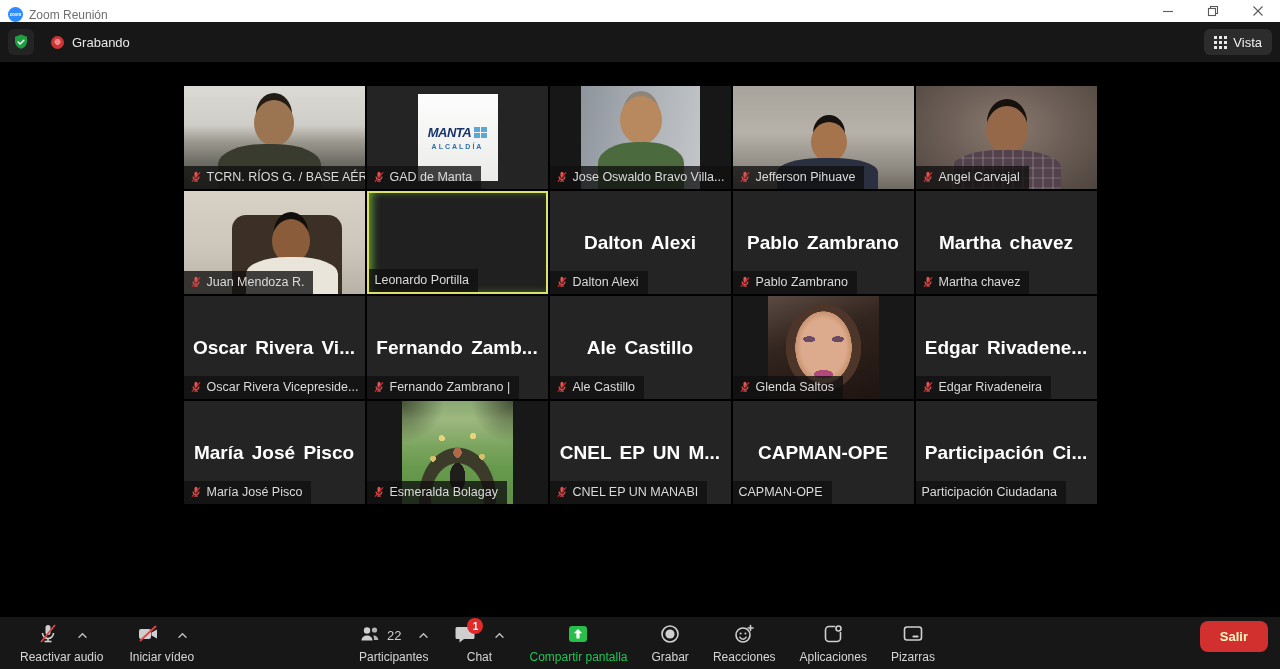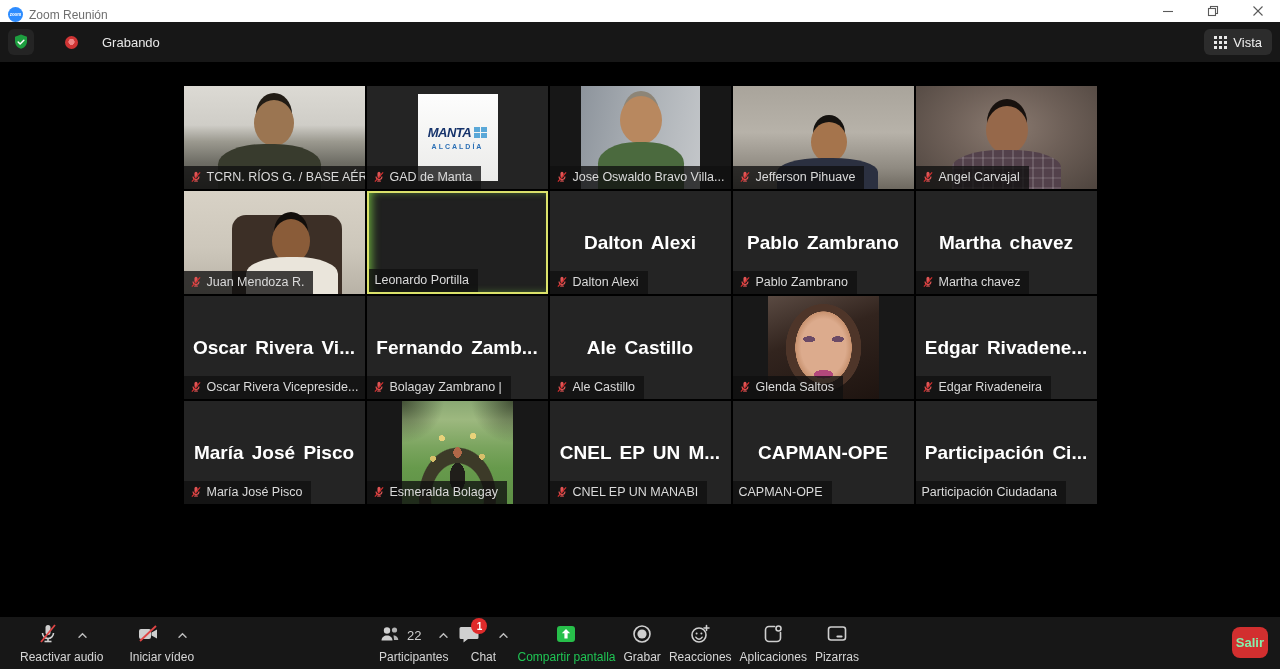--- a/index.html
+++ b/index.html
@@ -12,21 +12,21 @@
                font-size:4.5px; font-weight:bold; display:flex; align-items:center; justify-content:center;
                margin:0 6px 0 8px; }
   .win-title { font-size:12px; color:#6f6f6f; }
   .win-controls { position:absolute; right:0; top:0; height:22px; display:flex; }
   .win-btn { width:45px; height:22px; display:flex; align-items:center; justify-content:center; cursor:default; }
 
   
   .infobar { height:40px; background:#171717; display:flex; align-items:center; position:relative; }
   .shield-wrap { width:26px; height:26px; border-radius:6px; background:#242424; display:flex;
                  align-items:center; justify-content:center; margin-left:8px; }
-  .rec-wrap { display:flex; align-items:center; gap:24px; margin-left:31px; }
+  .rec-wrap { display:flex; align-items:center; gap:8px; margin-left:17px; }
   .rec-dot { width:13px; height:13px; border-radius:50%;
              background:radial-gradient(circle at 50% 45%, #ef8585 0 30%, #cf3434 34% 100%); }
   .rec-label { color:#e8e8e8; font-size:13px; }
   .vista-btn { position:absolute; right:8px; top:7px; height:26px; background:#2c2c2c; border-radius:6px;
                display:flex; align-items:center; gap:6px; padding:0 10px; color:#f0f0f0; font-size:13px; }
 
   
   .main { height:555px; background:#000; padding-top:24px; }
   .gallery { width:913px; margin:0 auto; display:flex; flex-wrap:wrap; gap:2px; justify-content:center; }
   .tile { width:181px; height:103px; background:#242424; position:relative; overflow:hidden; }
@@ -110,32 +110,32 @@
               align-items:center; justify-content:center; }
   .logo-row { display:flex; align-items:center; gap:3px; }
   .logo-text { color:#16336b; font-weight:bold; font-style:italic; font-size:13px; letter-spacing:-.5px; }
   .logo-flag { display:grid; grid-template-columns:6px 6px; grid-auto-rows:5px; gap:1px; }
   .logo-flag span { background:#5aa8d8; }
   .logo-sub { color:#2a6fb5; font-size:7px; font-weight:bold; letter-spacing:2px; margin-top:3px; }
 
   
   .toolbar { height:52px; background:#171717; position:relative; display:flex; align-items:center; }
   .tb-left { display:flex; gap:26px; margin-left:20px; }
-  .tb-center { position:absolute; left:378px; top:0; height:100%; display:flex; gap:8px; align-items:center; }
+  .tb-center { position:absolute; left:358px; top:0; height:100%; display:flex; gap:24px; align-items:center; }
   .tb-btn { display:flex; flex-direction:column; align-items:center; gap:2px; color:#d6d6d6;
             font-size:12px; cursor:default; }
   .tb-btn.green { color:#1fc554; }
   .tb-iconrow { height:26px; display:flex; align-items:center; gap:5px; position:relative; }
   .tb-count { color:#cfcfcf; font-size:13px; }
   .tb-caret { margin-left:12px; display:flex; align-items:center; }
   .tb-badge { position:absolute; top:-4px; left:14px; min-width:16px; height:16px; border-radius:8px;
               background:#e02b2b; color:#fff; font-size:10px; font-weight:bold; display:flex;
               align-items:center; justify-content:center; padding:0 4px; }
-  .leave-btn { position:absolute; right:12px; top:10px; background:#d22f2f; color:#86efac; font-weight:bold;
-               font-size:13px; border:none; border-radius:8px; padding:8px 4px; cursor:default; }
+  .leave-btn { position:absolute; right:12px; top:4px; background:#d22f2f; color:#fef9c3; font-weight:bold;
+               font-size:13px; border:none; border-radius:8px; padding:8px 20px; cursor:default; }
 </style>
 </head>
 <body>
 
 <div class="titlebar">
   <span class="zoom-logo">zoom</span>
   <span class="win-title">Zoom Reunión</span>
   <div class="win-controls">
     <span class="win-btn">
       <svg width="12" height="12" viewBox="0 0 12 12">
@@ -377,21 +377,21 @@
     <div class="tile-content"></div>
     <div class="big-name">Fernando Zamb...</div>
     <div class="label">
       <svg class="mic" viewBox="0 0 14 14" width="12" height="12">
         <rect x="5.2" y="1" width="3.6" height="6.5" rx="1.8" fill="#e05555"></rect>
         <path d="M3.5 6.5a3.5 3.5 0 0 0 7 0" fill="none" stroke="#e05555" stroke-width="1.2"></path>
         <line x1="7" y1="10" x2="7" y2="11.6" stroke="#e05555" stroke-width="1.2"></line>
         <line x1="4.8" y1="11.8" x2="9.2" y2="11.8" stroke="#e05555" stroke-width="1.2"></line>
         <line x1="2.2" y1="12.5" x2="11.8" y2="1.5" stroke="#d32f2f" stroke-width="1.4"></line>
       </svg>
-      <span class="label-text">Bolagay Zambrano |</span>
+      <span class="label-text">Fernando Zambrano |</span>
     </div>
   </div>
       <div class="tile t-name">
     <div class="tile-content"></div>
     <div class="big-name">Ale Castillo</div>
     <div class="label">
       <svg class="mic" viewBox="0 0 14 14" width="12" height="12">
         <rect x="5.2" y="1" width="3.6" height="6.5" rx="1.8" fill="#e05555"></rect>
         <path d="M3.5 6.5a3.5 3.5 0 0 0 7 0" fill="none" stroke="#e05555" stroke-width="1.2"></path>
         <line x1="7" y1="10" x2="7" y2="11.6" stroke="#e05555" stroke-width="1.2"></line>

